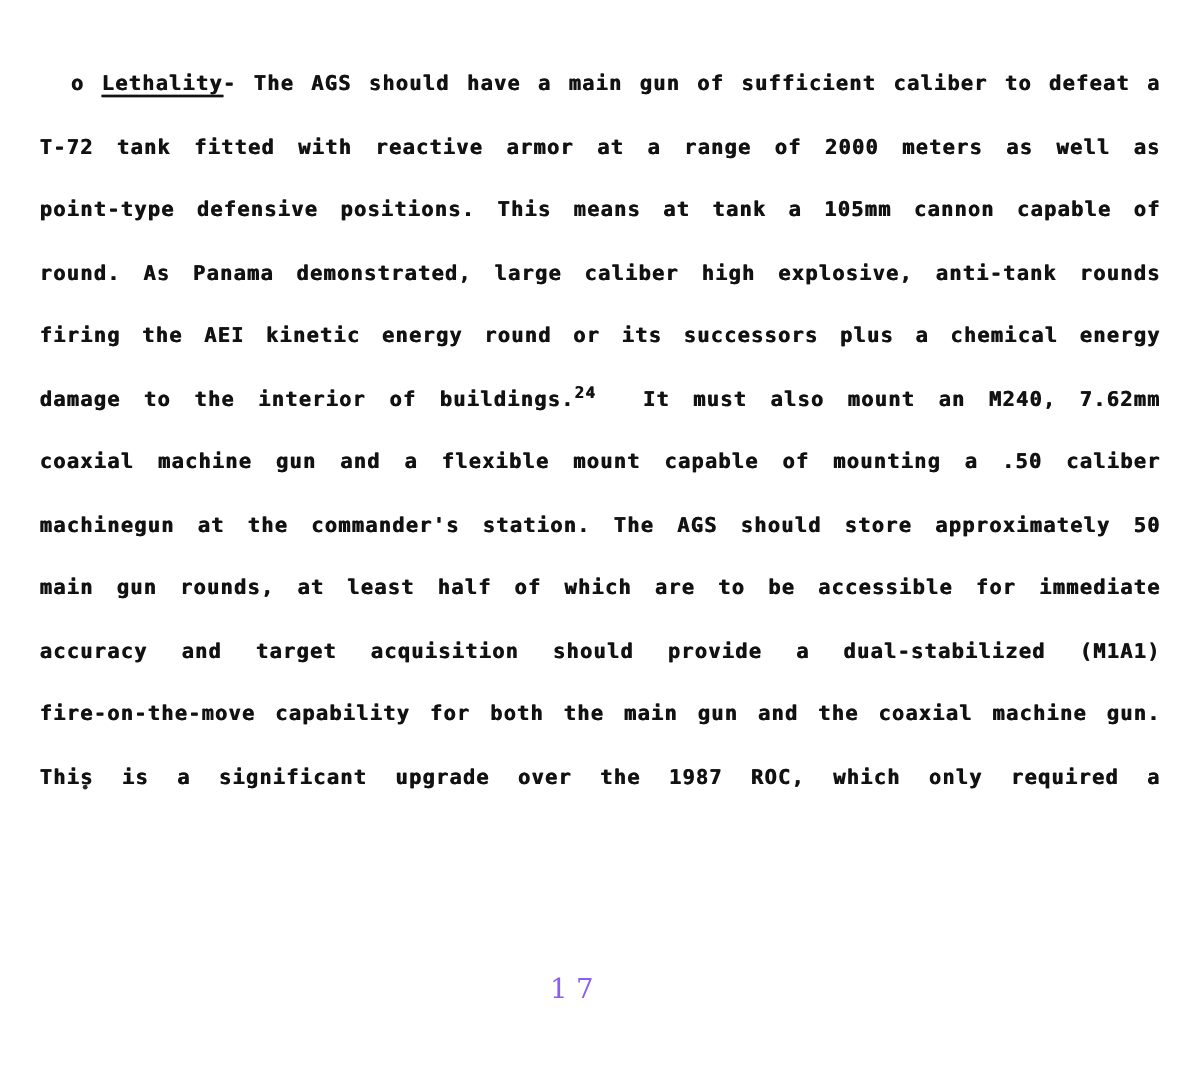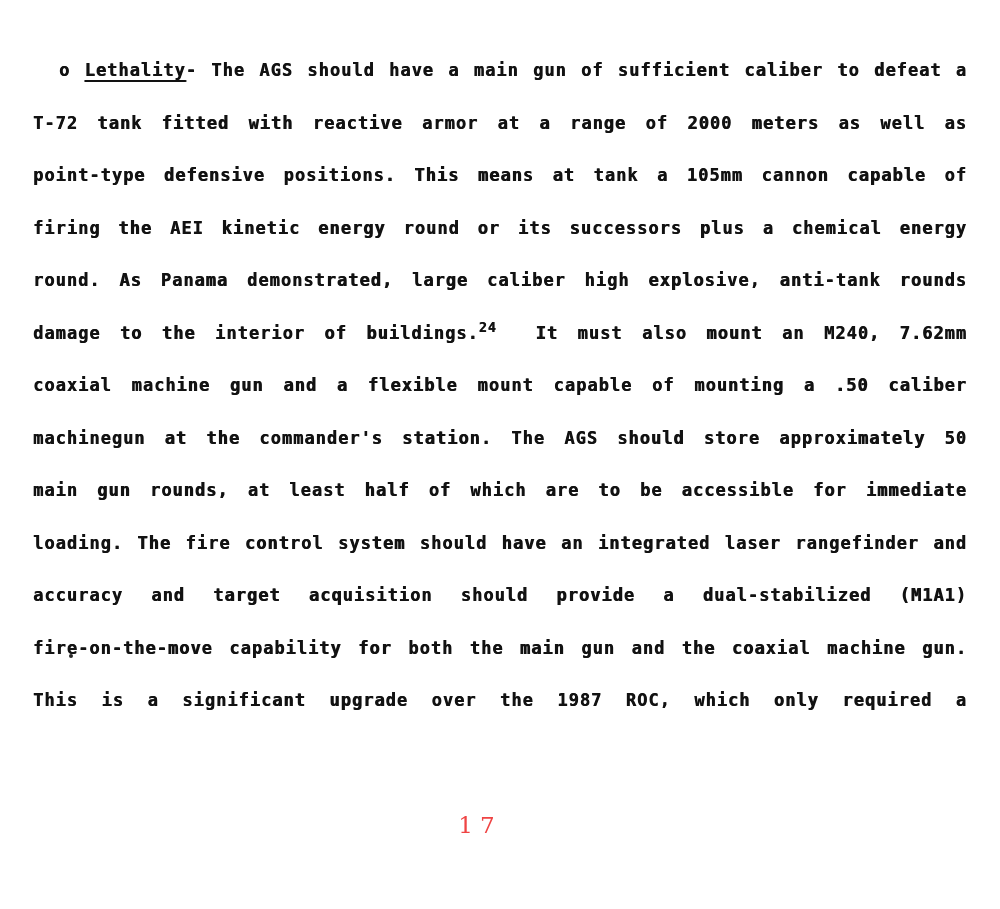--- a/index.html
+++ b/index.html
@@ -48,47 +48,46 @@
   }
   .page-number {
     position: absolute;
     left: 0;
     top: 812px;
     width: 960px;
     text-align: center;
     font-family: "DejaVu Serif", "Liberation Serif", serif;
     font-size: 23px;
     letter-spacing: 7px;
-    color: #ef4444;
+    color: #8b5cf6;
   }
   .stray-mark {
     position: absolute;
     left: 69px;
     top: 654px;
     width: 4px;
     height: 4px;
     border-radius: 50%;
     background: #2a2a2a;
   }
 </style>
 </head>
 <body>
 
 <div class="page">
   <div class="doc">
     <div class="line indent"><span>o </span><span class="heading-underline">Lethality</span><span>- The AGS should have a main gun of sufficient caliber to defeat a</span></div>
     <div class="line">T-72 tank fitted with reactive armor at a range of 2000 meters as well as</div>
     <div class="line">point-type defensive positions. This means at tank a 105mm cannon capable of</div>
+    <div class="line">round. As Panama demonstrated, large caliber high explosive, anti-tank rounds</div>
     <div class="line">firing the AEI kinetic energy round or its successors plus a chemical energy</div>
-    <div class="line">round. As Panama demonstrated, large caliber high explosive, anti-tank rounds</div>
     <div class="line"><span>damage to the interior of buildings.</span><span class="footnote-sup">24</span><span>&nbsp; It must also mount an M240, 7.62mm</span></div>
     <div class="line">coaxial machine gun and a flexible mount capable of mounting a .50 caliber</div>
     <div class="line">machinegun at the commander's station. The AGS should store approximately 50</div>
     <div class="line">main gun rounds, at least half of which are to be accessible for immediate</div>
-    <div class="line">loading. The fire control system should have an integrated laser rangefinder and</div>
     <div class="line">accuracy and target acquisition should provide a dual-stabilized (M1A1)</div>
     <div class="line">fire-on-the-move capability for both the main gun and the coaxial machine gun.</div>
     <div class="line">This is a significant upgrade over the 1987 ROC, which only required a</div>
   </div>
 
   <div class="stray-mark"></div>
 
   <div class="page-number">17</div>
 </div>
 

